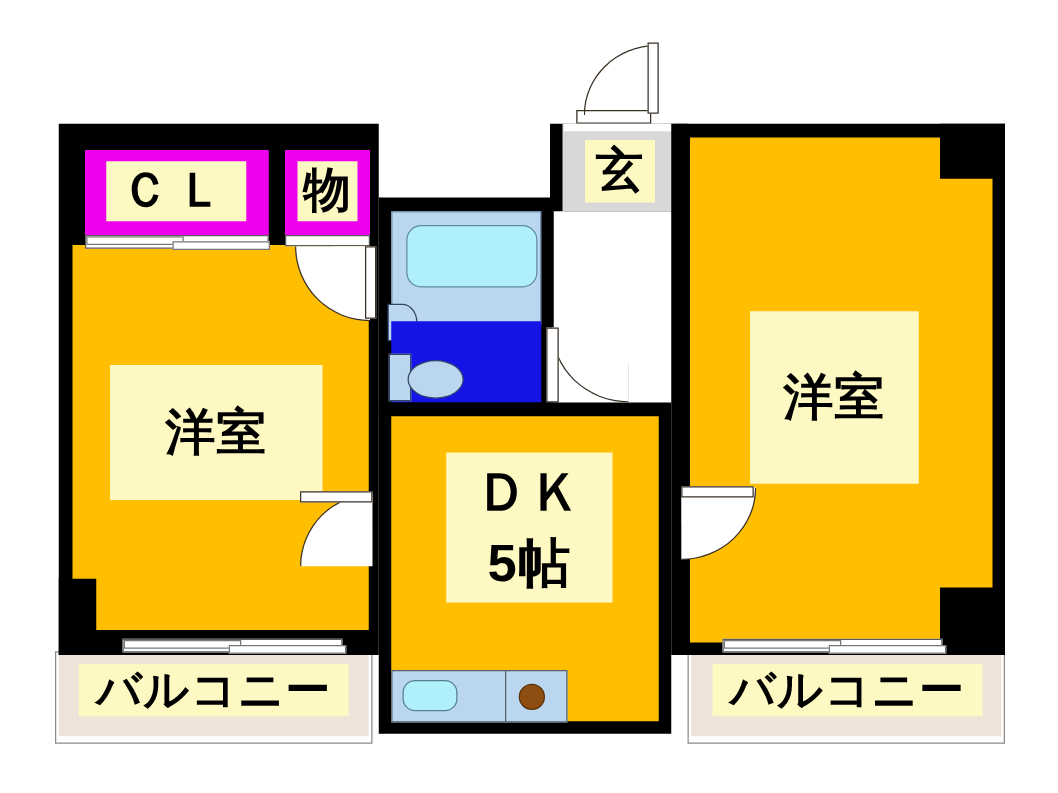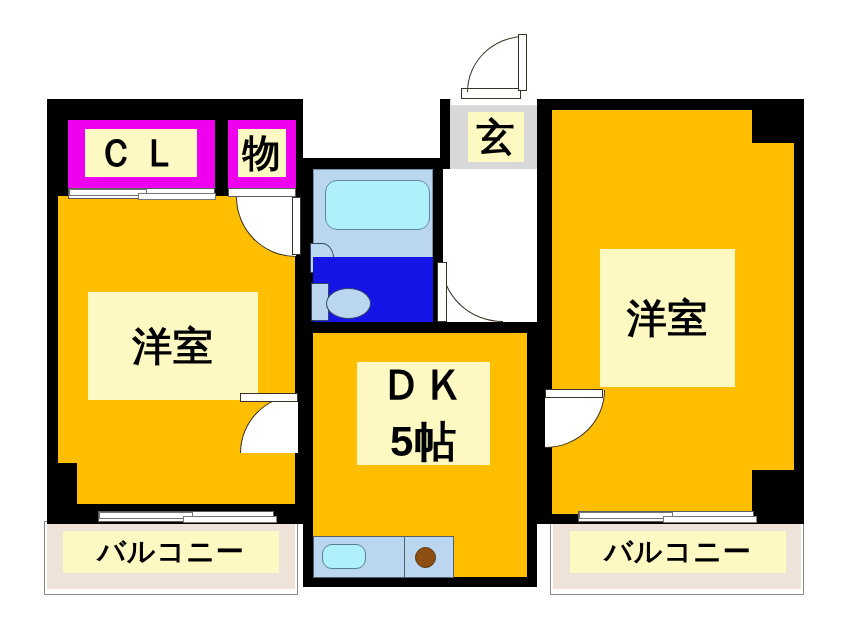--- a/index.html
+++ b/index.html
@@ -47,21 +47,21 @@
   .label .l1 { display: block; }
   .label .l2 { display: block; }
 
   .lbl-cl   { font-size: 38px; letter-spacing: 6px; }
   .lbl-mono { font-size: 38px; }
   .lbl-gen  { font-size: 38px; }
   .lbl-room { font-size: 40px; }
   .lbl-room .l2 { font-size: 40px; margin-top: 2px; }
   .lbl-dk   { font-size: 42px; }
   .lbl-dk .l2 { font-size: 42px; margin-top: 15px; }
-  .lbl-balc { font-size: 28px; letter-spacing: 1px; }
+  .lbl-balc { font-size: 36px; letter-spacing: 1px; }
 
   
   .door-arc {
     border: 1.5px solid #3a3126;
     background: #ffffff;
   }
   .door-leaf {
     background: #ffffff;
     border: 1.5px solid #3a3126;
   }
@@ -190,21 +190,21 @@
 
   <div class="abs toilet-tank" style="left:311px; top:283px; width:18px; height:38px;"></div>
 
   <div class="abs toilet-bowl" style="left:326px; top:288px; width:45px; height:31px;"></div>
 
   <div class="abs door-arc arc-bl" style="left:441px; top:262px; width:62px; height:60px; border-top:none; border-right:none;"></div>
   <div class="abs door-leaf" style="left:437px; top:262px; width:10px; height:60px;"></div>
 
   <div class="abs wall" style="left:303px; top:322px; width:234px; height:265px;"></div>
   <div class="abs floor-yellow" style="left:313px; top:333px; width:214px; height:244px;"></div>
-  <div class="abs label lbl-dk" style="left:357px; top:362px; width:133px; height:103px;">
+  <div class="abs label lbl-dk" style="left:357px; top:362px; width:133px; height:120px;">
     <span class="l1">ＤＫ</span>
     <span class="l2">5帖</span>
   </div>
 
   <div class="abs kitchen-counter" style="left:313px; top:536px; width:92px; height:42px;"></div>
   <div class="abs sink-basin" style="left:322px; top:544px; width:44px; height:25px;"></div>
   <div class="abs kitchen-counter" style="left:404px; top:536px; width:50px; height:42px;"></div>
   <div class="abs burner" style="left:415px; top:547px; width:21px; height:21px;"></div>
 
   <div class="abs wall" style="left:440px; top:99px; width:110px; height:70px;"></div>

